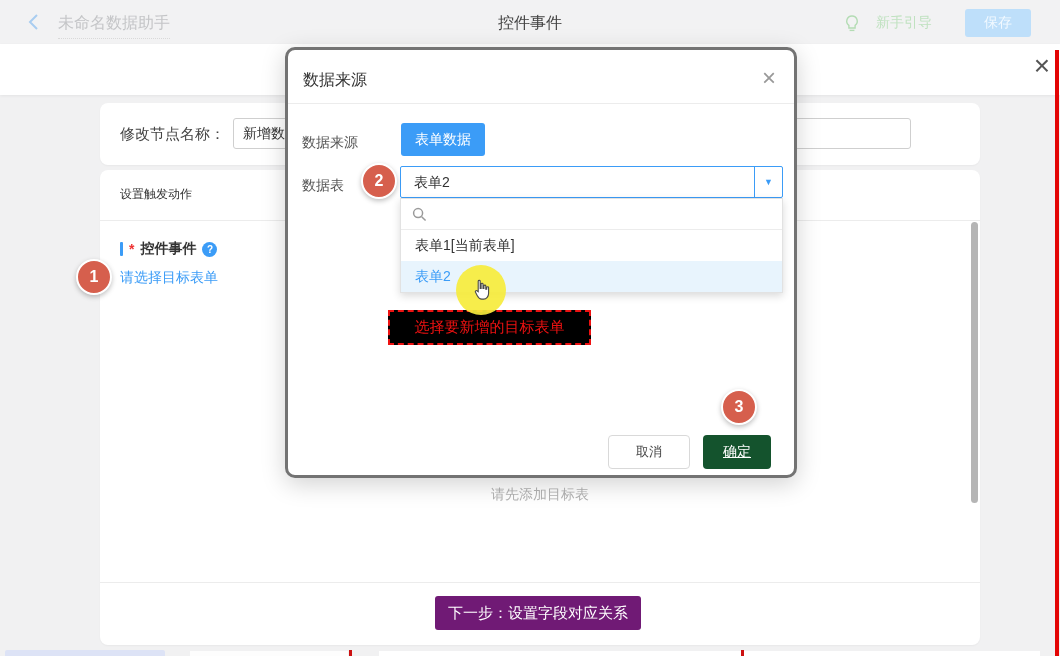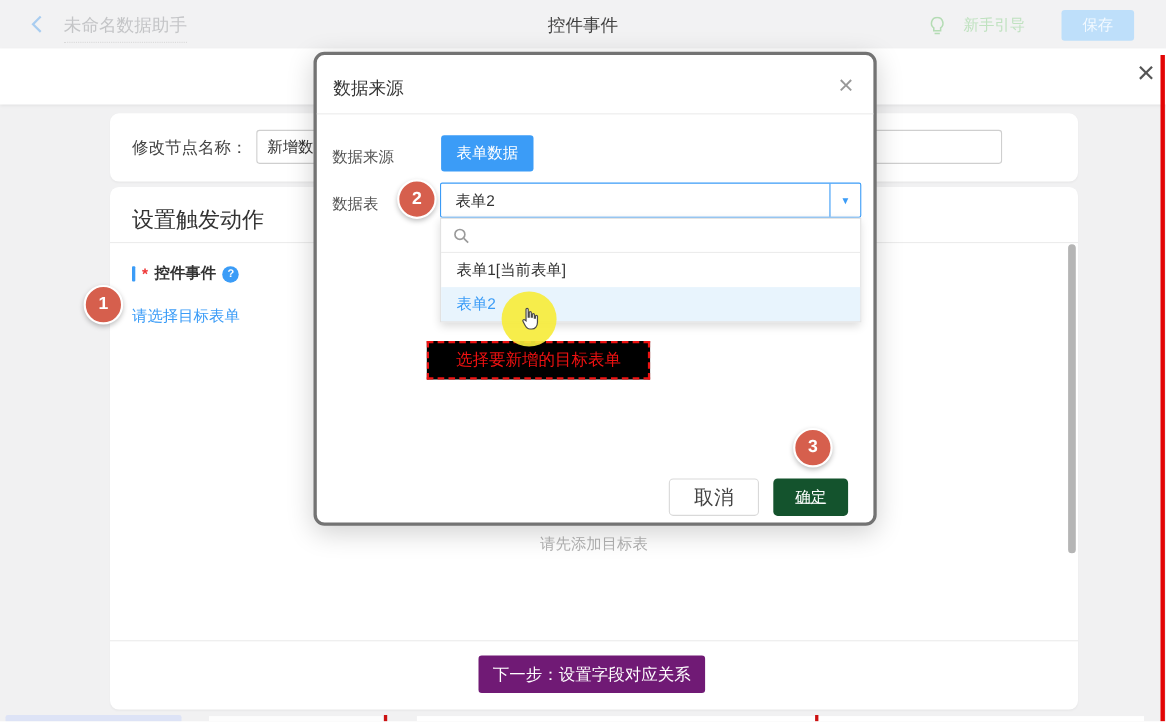--- a/index.html
+++ b/index.html
@@ -18,28 +18,28 @@
   .pagehead { position:absolute; left:0; top:44px; width:1060px; height:51px; background:#ffffff; box-shadow:0 1px 3px rgba(0,0,0,.06); }
   .page-close { position:absolute; right:10px; top:8px; font-size:28px; line-height:28px; color:#555; cursor:pointer; font-weight:300; }
 
   
   .card { position:absolute; background:#fff; border-radius:8px; box-shadow:0 1px 2px rgba(0,0,0,.04); }
   .card1 { left:100px; top:103px; width:880px; height:62px; }
   .node-label { position:absolute; left:20px; top:22px; font-size:15px; color:#444; }
   .node-input { position:absolute; left:133px; top:15px; width:678px; height:31px; border:1px solid #cfcfcf; border-radius:3px; font-size:14px; color:#333; padding:0 9px; outline:none; }
 
   .card2 { left:100px; top:170px; width:880px; height:475px; }
-  .sec-title { position:absolute; left:20px; top:16px; font-size:20px; color:#333; }
+  .sec-title { position:absolute; left:20px; top:16px; font-size:12px; color:#333; }
   .sec-divider { position:absolute; left:0; top:50px; width:880px; height:1px; background:#ececec; }
   .tf-row { position:absolute; left:20px; top:70px; display:flex; align-items:center; gap:6px; }
   .blue-bar { width:3px; height:14px; background:#3b9cf7; border-radius:1px; }
   .req { color:#e33; font-size:14px; font-weight:bold; }
   .tf-label { font-size:14px; color:#333; font-weight:bold; }
   .help { width:15px; height:15px; border-radius:50%; background:#3b9cf7; color:#fff; font-size:10px; font-weight:bold; display:flex; align-items:center; justify-content:center; cursor:pointer; }
-  .tf-link { position:absolute; left:20px; top:99px; font-size:14px; color:#3b9cf7; cursor:pointer;margin-top:10px; }
+  .tf-link { position:absolute; left:20px; top:99px; font-size:14px; color:#3b9cf7; cursor:pointer; }
   .empty-hint { position:absolute; left:0; top:316px; width:880px; text-align:center; font-size:14px; color:#b3b3b3; }
   .foot-divider { position:absolute; left:0; top:412px; width:880px; height:1px; background:#ececec; }
   .next-btn { position:absolute; left:335px; top:426px; width:206px; height:34px; background:#701a75; color:#fff; border:none; border-radius:3px; font-size:15px; cursor:pointer; }
   .scroll-thumb { position:absolute; left:871px; top:52px; width:7px; height:281px; background:#b5b5b5; border-radius:4px; cursor:pointer; }
 
   
   .badge { position:absolute; width:36px; height:36px; border-radius:50%; background:#d65f4d; border:2px solid #fff; box-shadow:0 2px 5px rgba(0,0,0,.25); color:#fff; font-size:16px; font-weight:bold; display:flex; align-items:center; justify-content:center; z-index:40; }
   .badge1 { left:76px; top:259px; }
   .badge2 { left:361px; top:163px; z-index:45; }
   .badge3 { left:721px; top:389px; z-index:45; }
@@ -60,21 +60,21 @@
   .dropdown { position:absolute; left:112px; top:148px; width:383px; background:#fff; border:1px solid #e2e2e2; box-shadow:0 3px 8px rgba(0,0,0,.15); z-index:32; }
   .dd-search { position:relative; height:31px; border-bottom:1px solid #ececec; cursor:text; }
   .dd-search svg { position:absolute; left:11px; top:8px; }
   .dd-opt { height:31px; display:flex; align-items:center; padding-left:14px; font-size:14px; color:#333; cursor:pointer; }
   .dd-opt.sel-opt { background:#e8f4fd; color:#3b9cf7; }
 
   .cursor-halo { position:absolute; left:168px; top:215px; width:50px; height:50px; border-radius:50%; background:rgba(246,236,60,.92); z-index:36; display:flex; align-items:center; justify-content:center; pointer-events:none; }
 
   .anno-box { position:absolute; left:100px; top:260px; width:203px; height:35px; border:2px dashed #ee1111; background:#000000; display:flex; align-items:center; justify-content:center; font-size:15px; color:#ee1111; z-index:34; }
 
-  .m-cancel { position:absolute; left:320px; top:385px; width:82px; height:34px; background:#fff; border:1px solid #d9d9d9; border-radius:4px; font-size:18px; color:#444; cursor:pointer; }
+  .m-cancel { position:absolute; left:320px; top:385px; width:82px; height:34px; background:#fff; border:1px solid #d9d9d9; border-radius:4px; font-size:13px; color:#444; cursor:pointer; }
   .m-ok { position:absolute; left:415px; top:385px; width:68px; height:34px; background:#14532d; border:none; border-radius:4px; font-size:14px; color:#fff; cursor:pointer;text-decoration:underline; }
 
   
   .red-line { position:absolute; left:1055px; top:50px; width:4px; height:606px; background:#e30505; z-index:50; }
 
   
   .bottom-strip { position:absolute; left:0; top:649px; width:1060px; height:7px; }
   .bs-lav { position:absolute; left:5px; top:1px; width:160px; height:6px; background:#dde3f6; border-radius:2px 2px 0 0; }
   .bs-w1 { position:absolute; left:190px; top:2px; width:158px; height:5px; background:#fdfdfd; }
   .bs-w2 { position:absolute; left:379px; top:2px; width:661px; height:5px; background:#fff; }

